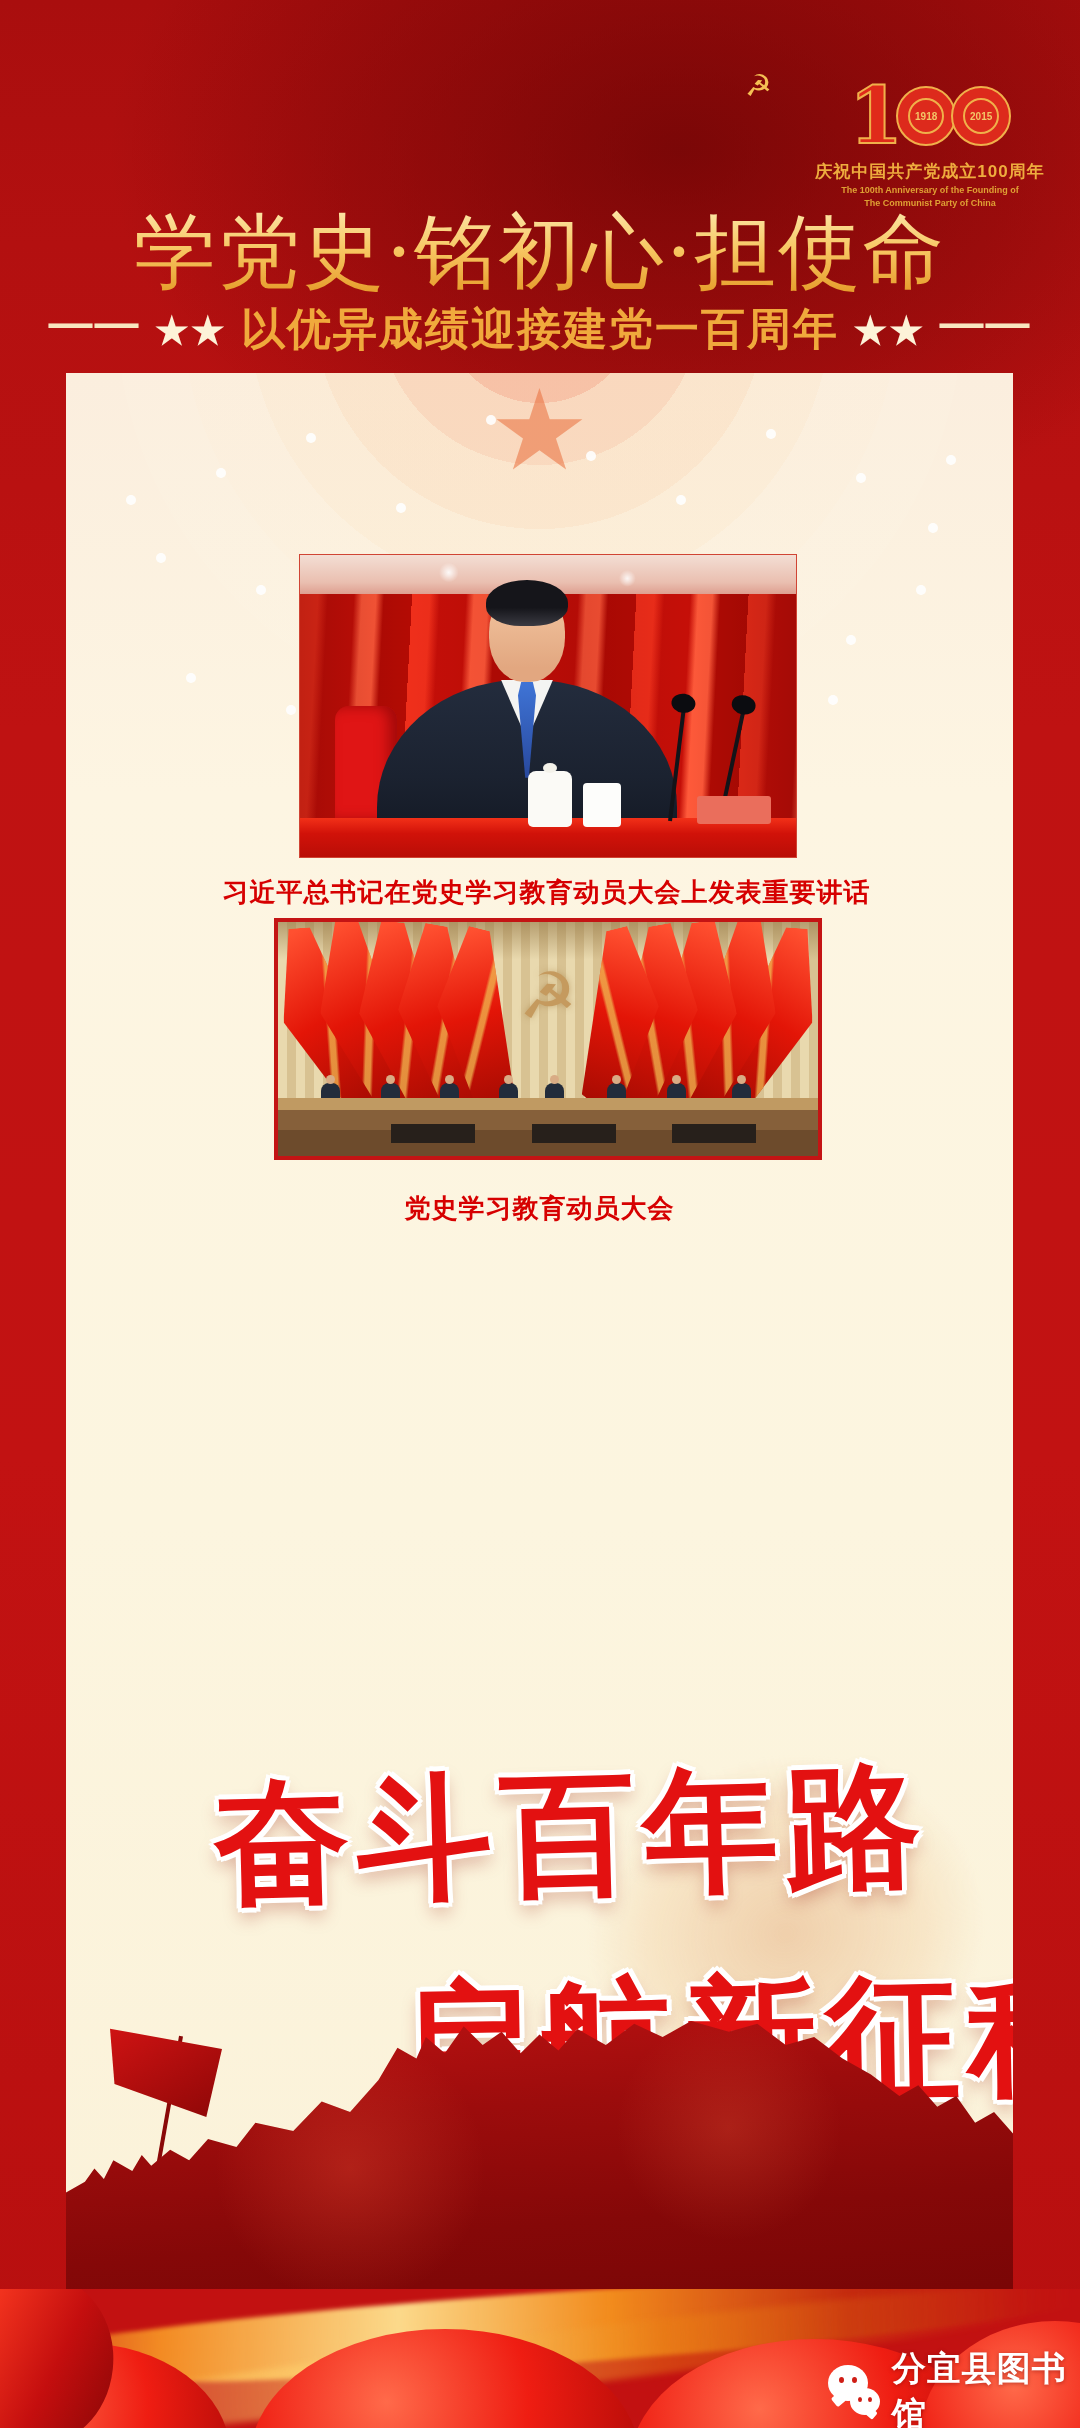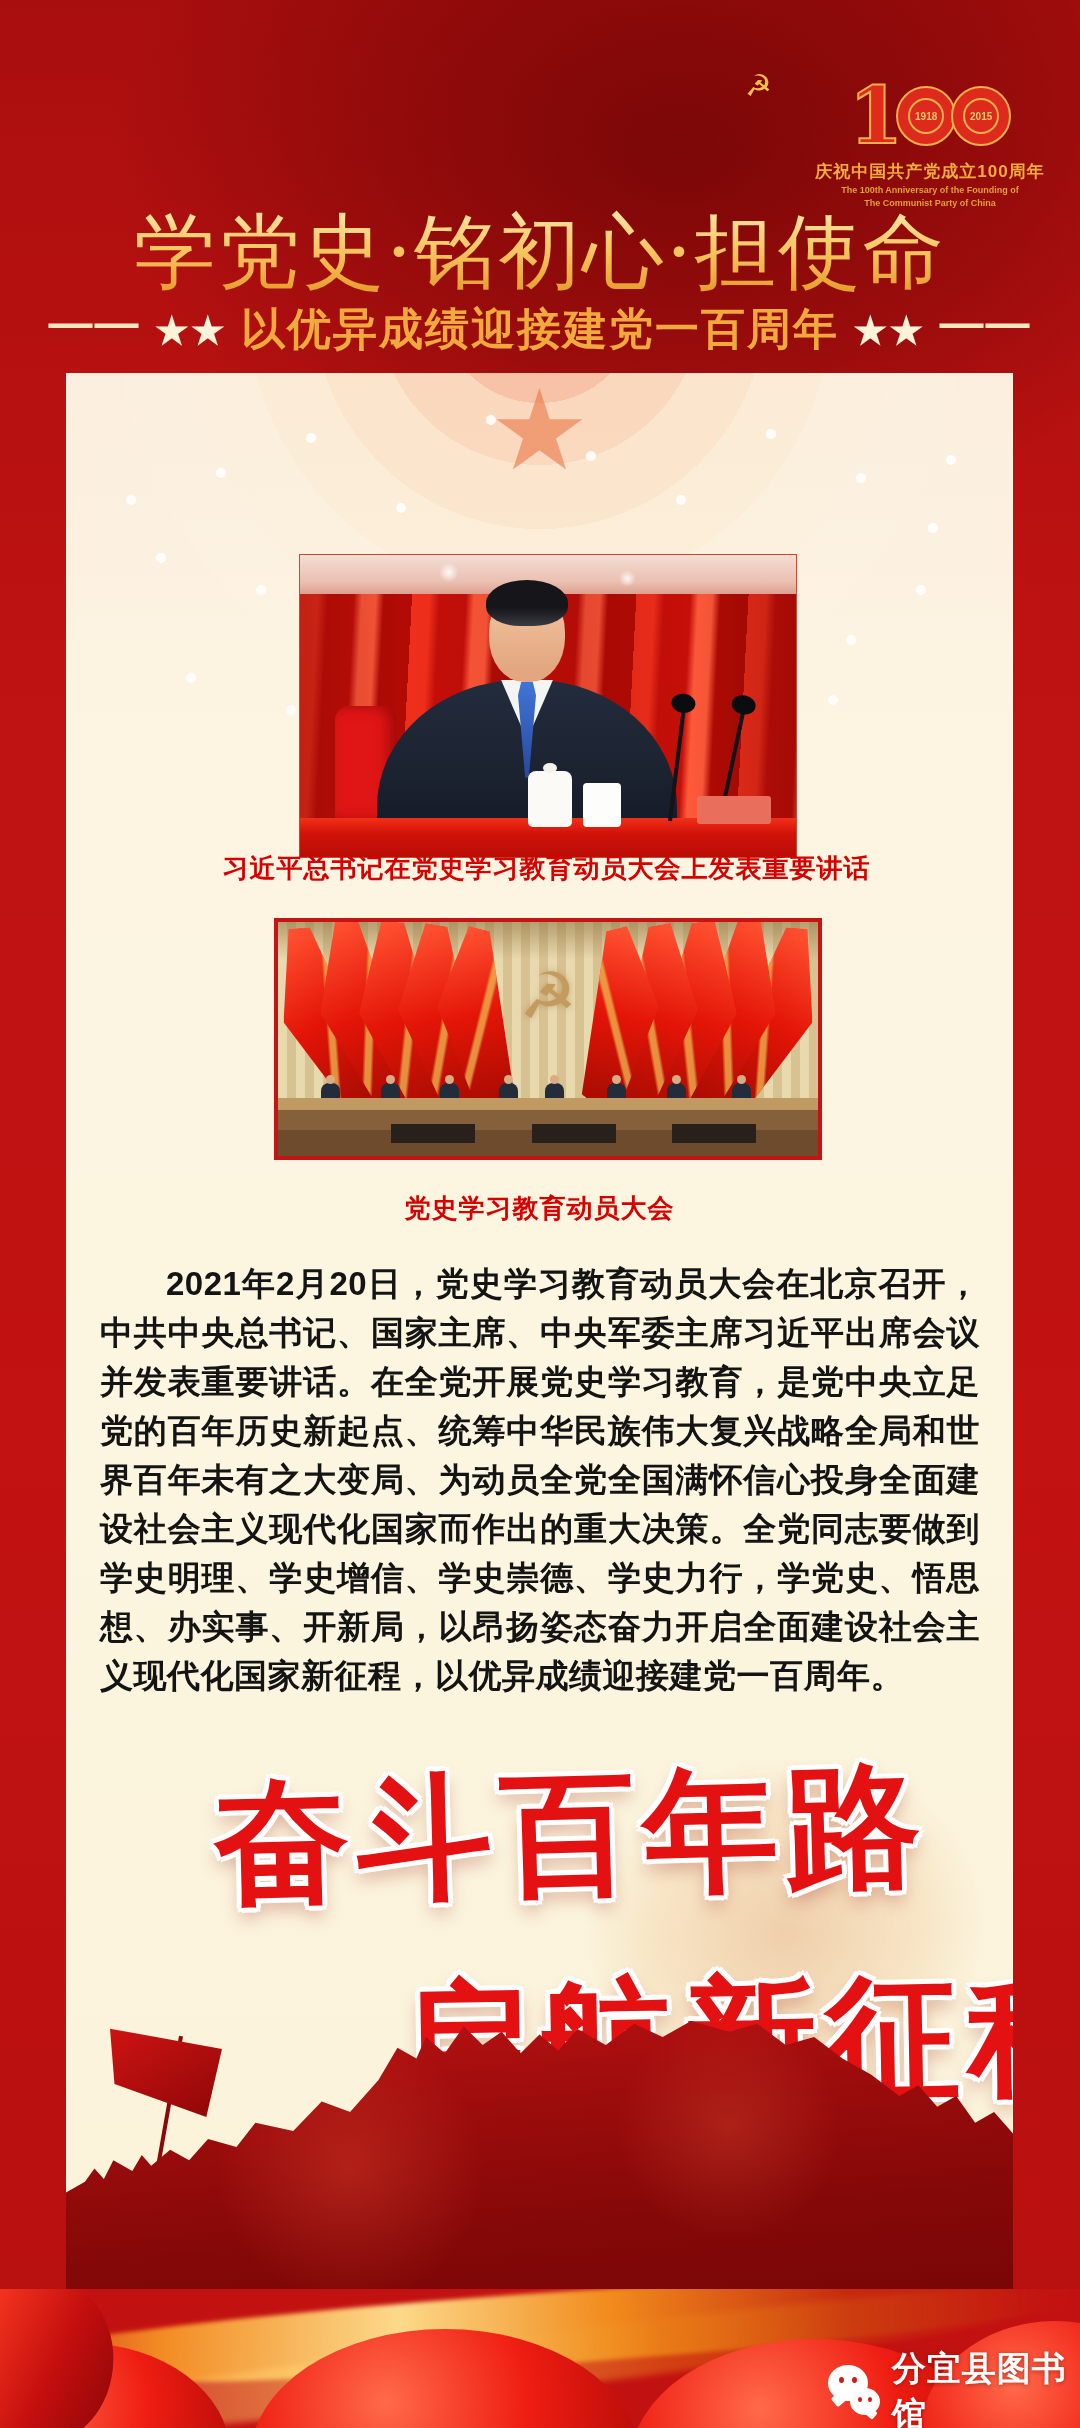--- a/index.html
+++ b/index.html
@@ -96,21 +96,21 @@
     width:14px; height:10px; border-radius:50%; background:#f4f2ea; }
   .p1-cup{ position:absolute; left:57%; bottom:10%; width:38px; height:44px; background:#fdfdfb; border-radius:4px; }
   .p1-mic{ position:absolute; bottom:12%; width:4px; height:112px; background:#131419; transform-origin:bottom center; }
   .p1-mic::before{ content:""; position:absolute; left:-11px; top:-16px; width:24px; height:19px;
     border-radius:50%; background:#0b0c10; }
   .p1-mic.m1{ right:25%; transform:rotate(7deg); }
   .p1-mic.m2{ right:15%; transform:rotate(12deg); }
   .p1-namecard{ position:absolute; right:5%; bottom:11%; width:74px; height:28px; background:#ea6e5c; border-radius:3px; }
   .photo-caption{ position:absolute; left:0; width:100%; text-align:center;
     font-weight:700; font-size:26px; color:#d60000; letter-spacing:1px; }
-  .caption1{ top:478px;padding-left:14px; }
+  .caption1{ top:502px;padding-left:14px; }
   
   .photo2{ position:absolute; left:208px; top:545px; width:548px; height:242px; border:4px solid #c41414;
     overflow:hidden; background:
       linear-gradient(180deg, rgba(140,110,60,.55) 0%, rgba(140,110,60,0) 16%),
       repeating-linear-gradient(90deg,#e9d9ae 0 9px,#d8c292 9px 18px); }
   .p2-emblem{ position:absolute; left:50%; top:16%; transform:translateX(-50%);
     font-size:64px; color:#c59a5e; text-shadow:0 0 6px rgba(160,120,60,.5); }
   .p2-flags{ position:absolute; top:4px; width:250px; height:212px; }
   .p2-flags.left{ left:6px; }
   .p2-flags.right{ right:6px; transform:scaleX(-1); }
@@ -279,21 +279,20 @@
       <div class="p2-person s7"></div>
       <div class="p2-person s8"></div>
       <div class="p2-desk">
         <div class="p2-panel k1"></div>
         <div class="p2-panel k2"></div>
         <div class="p2-panel k3"></div>
       </div>
     </div>
     <div class="photo-caption caption2">党史学习教育动员大会</div>
 
-    <div class="body-text">2021年2月20日，党史学习教育动员大会在北京召开，中共中央总书记、国家主席、中央军委主席习近平出席会议并发表重要讲话。在全党开展党史学习教育，是党中央立足党的百年历史新起点、统筹中华民族伟大复兴战略全局和世界百年未有之大变局、为动员全党全国满怀信心投身全面建设社会主义现代化国家而作出的重大决策。全党同志要做到学史明理、学史增信、学史崇德、学史力行，学党史、悟思想、办实事、开新局，以昂扬姿态奋力开启全面建设社会主义现代化国家新征程，以优异成绩迎接建党一百周年。</div>
 
     <div class="wash"></div>
     <div class="slogan l1">奋斗百年路</div>
     <div class="slogan l2">启航新征程</div>
 
     <div class="sil-pole"></div>
     <div class="sil-flag"></div>
     <div class="silhouette"></div>
   </div>
 

